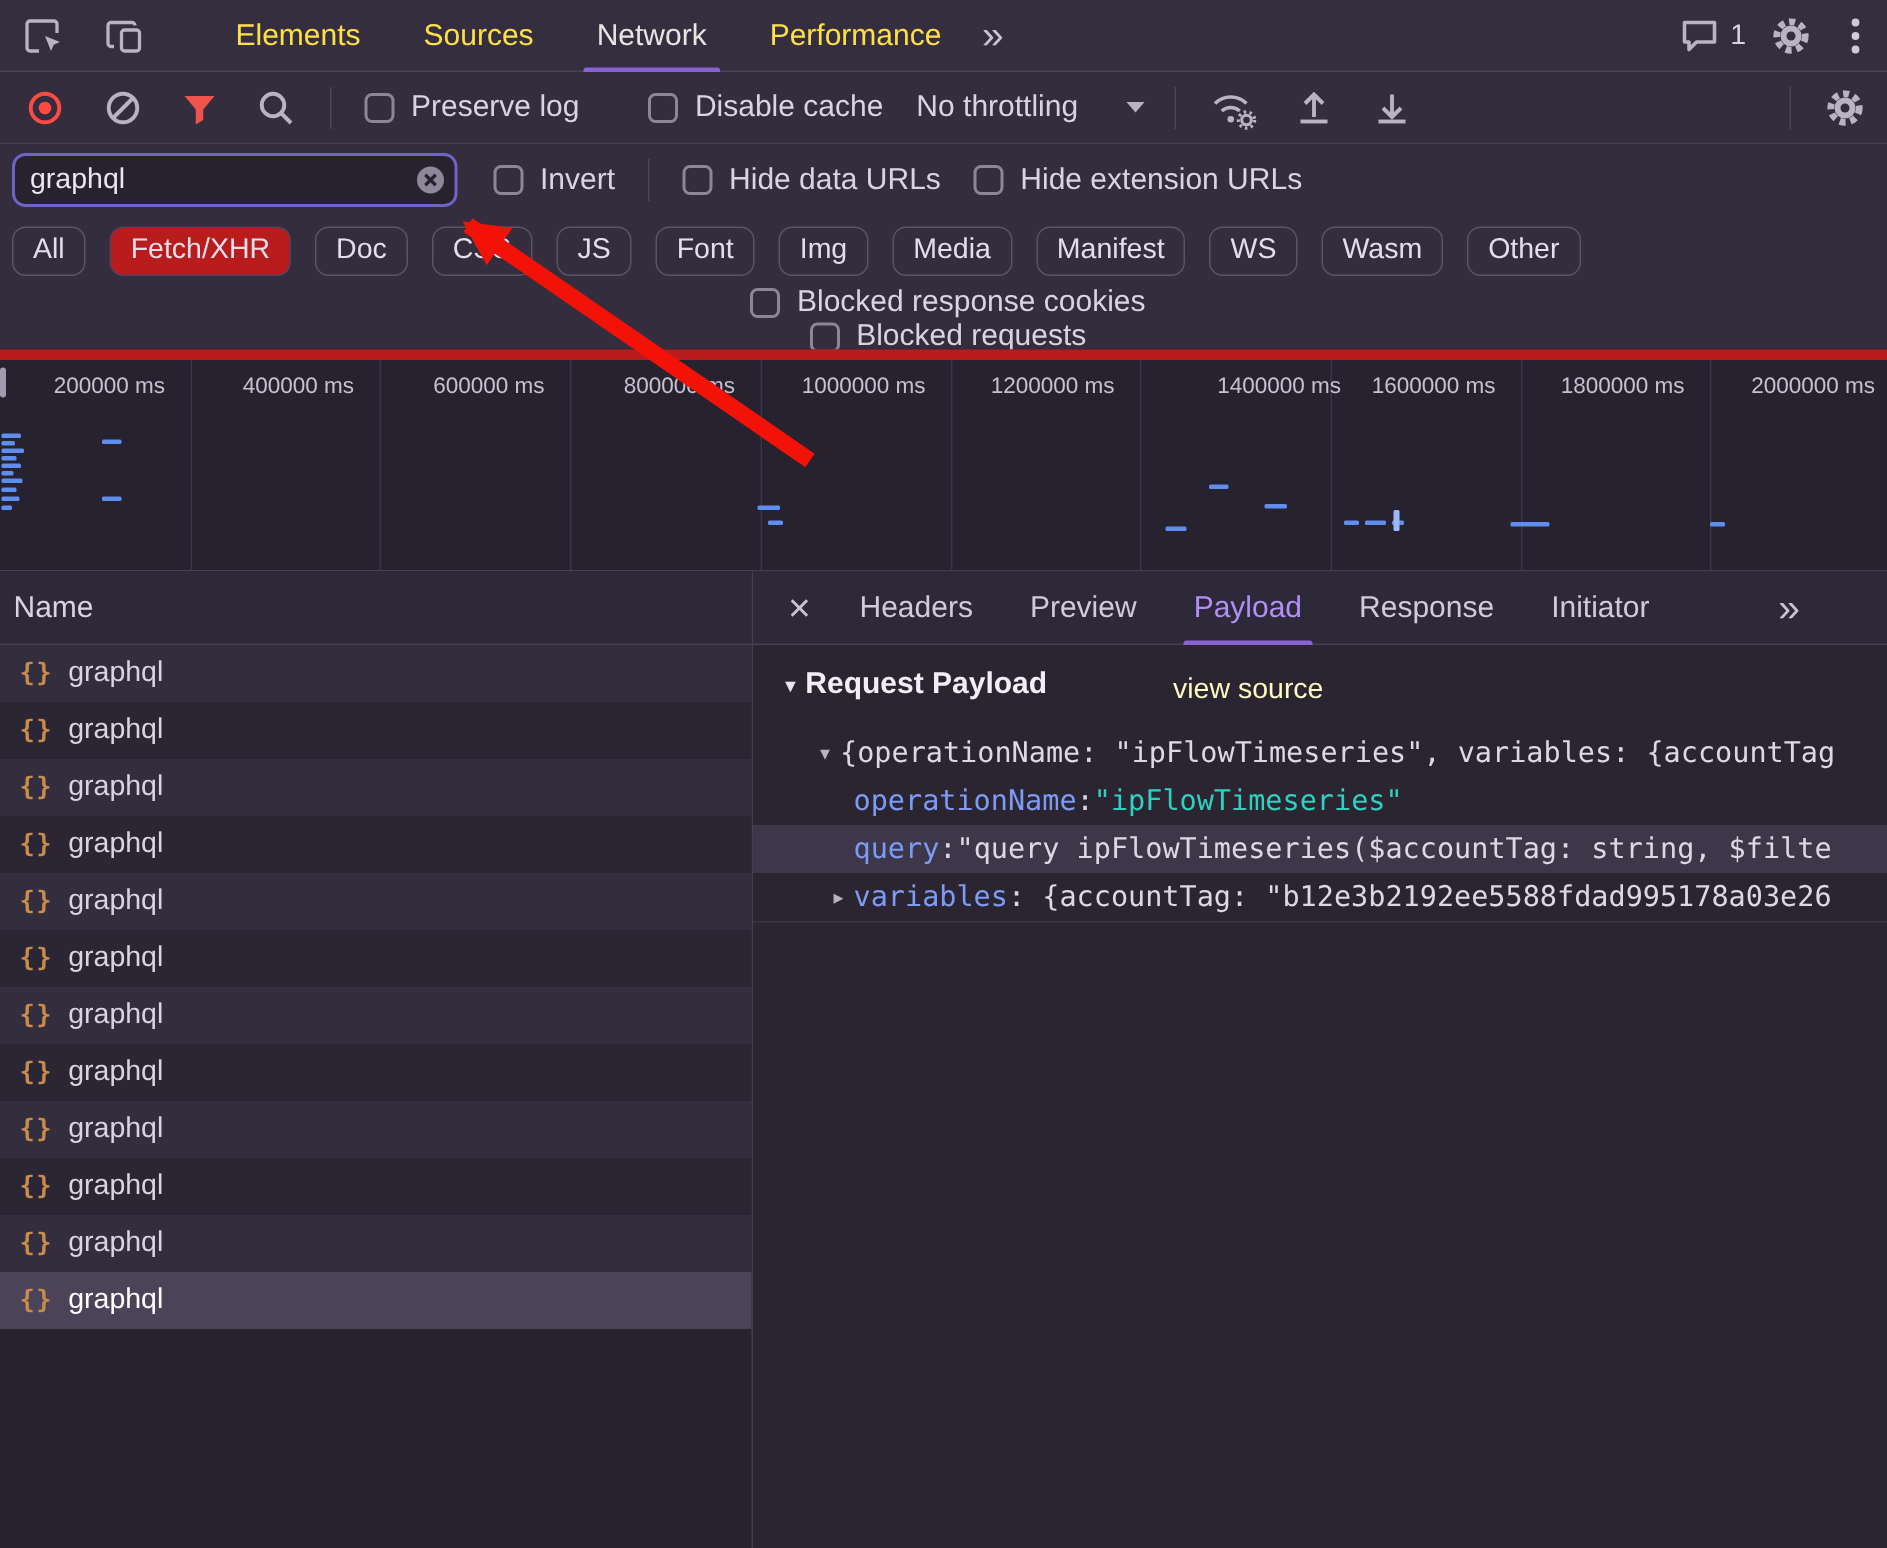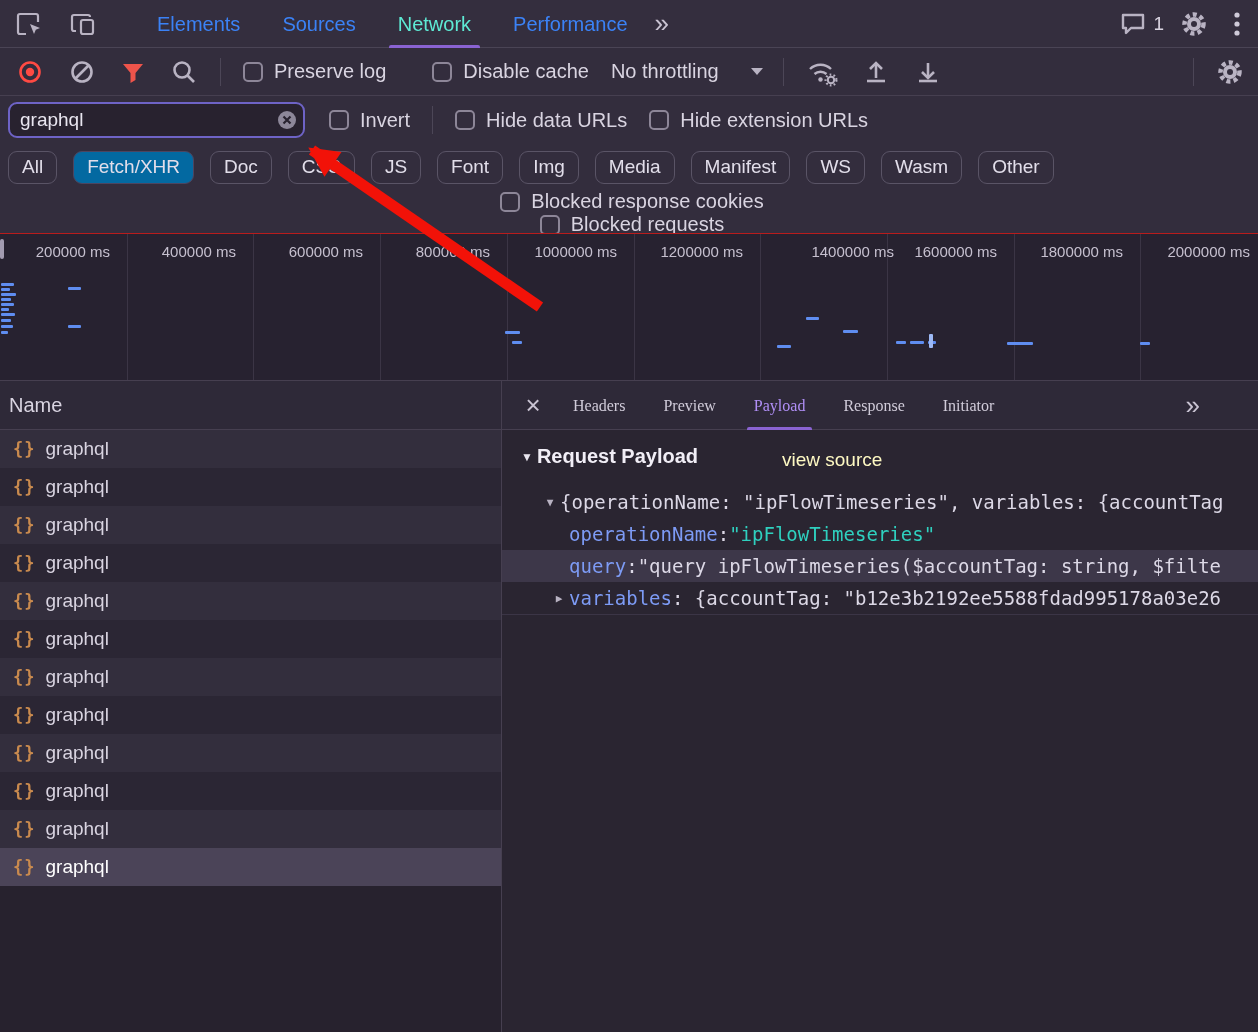--- a/index.html
+++ b/index.html
@@ -10,22 +10,22 @@
     font-family:"Liberation Sans",sans-serif;
     color:#dcd8e3;
   }
   .bar{position:absolute;left:0;right:0;display:flex;align-items:center;}
   .vdiv{width:1px;height:28px;background:#4c4657;margin:0 10px;flex:none;}
   .tbicon{display:inline-flex;align-items:center;justify-content:center;margin:0 12px;flex:none;cursor:default;}
 
   
   #tabbar{top:0;height:48px;background:#342e3e;border-bottom:1px solid #4a4455;z-index:2;}
   .tabstrip{display:flex;height:48px;margin-left:26px;}
-  .tab{padding:0 21px;height:48px;line-height:48px;font-size:20px;color:#3b82f6;position:relative;white-space:nowrap;}
-  .tab.active{color:#5eead4;}
+  .tab{padding:0 21px;height:48px;line-height:48px;font-size:20px;color:#fde047;position:relative;white-space:nowrap;}
+  .tab.active{color:#e5e5e5;}
   .tab.active::after{content:"";position:absolute;left:12px;right:12px;bottom:0;height:3px;background:#8a63d2;border-radius:2px 2px 0 0;}
   .chev{font-size:26px;color:#c9c3d2;margin:0 6px;}
   .count{font-size:19px;color:#d9d4e1;margin-left:-6px;margin-right:4px;}
 
   
   #toolbar2{top:48px;height:48px;background:#332d3d;border-bottom:1px solid #463f50;}
   .check-item{display:flex;align-items:center;font-size:20px;color:#d9d4e1;margin:0 12px;white-space:nowrap;}
   .cb{width:20px;height:20px;border:2px solid #8d8698;border-radius:5px;margin-right:11px;flex:none;background:transparent;}
   .throttle{display:flex;align-items:center;font-size:20px;color:#d9d4e1;margin:0 10px;}
   .caret{width:0;height:0;border-left:6px solid transparent;border-right:6px solid transparent;border-top:7px solid #b9b3c3;margin-left:32px;}
@@ -33,50 +33,50 @@
   
   #filterrow{top:96px;height:48px;}
   .input-wrap{position:relative;margin-left:8px;flex:none;}
   #flt{width:297px;height:36px;background:#28222f;border:2px solid #6e63c6;border-radius:9px;color:#e9e6f0;
        font-size:19px;font-family:"Liberation Sans",sans-serif;padding:0 34px 0 10px;outline:none;}
   .clear-btn{position:absolute;right:7px;top:7px;display:inline-flex;}
 
   
   #pillsrow{top:144px;height:46px;padding-left:8px;gap:16px;}
   .pill{height:33px;padding:0 13px;border:1px solid #5a5466;border-radius:9px;font-size:19px;display:flex;align-items:center;color:#e2deea;white-space:nowrap;}
-  .pill.selected{background:#0369a1;border-color:#4c4560;}
+  .pill.selected{background:#b91c1c;border-color:#4c4560;}
 
   
   #blockedrow{top:190px;height:43px;padding-left:6px;flex-direction:column;}
   #blockedrow .check-item{margin:0 15px;}
 
   
   #waterfall{position:absolute;left:0;right:0;top:233px;height:148px;background:#272230;
-             border-top:1px solid #b91c1c;border-bottom:1px solid #463f50;overflow:hidden;}
+             border-top:7px solid #b91c1c;border-bottom:1px solid #463f50;overflow:hidden;}
   .wf-line{position:absolute;top:0;bottom:0;width:1px;background:#3b3545;}
   .wf-label{position:absolute;top:9px;width:105px;text-align:right;font-size:15px;color:#c6c0cf;white-space:nowrap;}
   .wf-mark{position:absolute;background:#5f8df0;border-radius:1px;}
   .wf-mark.bright{background:#9db9f5;}
   .wf-handle{position:absolute;left:0;top:5px;width:4px;height:20px;background:#a29bb0;border-radius:2px;}
 
   
   #main{position:absolute;top:381px;left:0;right:0;bottom:0;}
   #left-panel{position:absolute;left:0;top:0;bottom:0;width:502px;border-right:1px solid #463f50;background:#27222e;}
   #left-header{height:49px;border-bottom:1px solid #463f50;background:#2e2938;display:flex;align-items:center;
                padding-left:9px;font-size:20px;color:#d9d4e1;}
   .req-row{height:38px;display:flex;align-items:center;padding-left:13px;font-size:19px;color:#d9d4e1;}
   .req-row.odd{background:#332e3d;}
   .req-row.even{background:#2b2634;}
   .req-row.selected{background:#4b4458;color:#ffffff;}
   .braces-icon{font-family:"DejaVu Sans Mono",monospace;color:#c98a4e;font-size:17px;font-weight:bold;margin-right:10px;letter-spacing:1px;}
 
   #right-panel{position:absolute;left:502px;top:0;right:0;bottom:0;background:#2a2531;}
   #detail-tabs{height:49px;border-bottom:1px solid #463f50;background:#2e2938;display:flex;align-items:center;padding-left:10px;}
   .close-x{font-size:26px;color:#c9c3d2;width:42px;text-align:center;flex:none;}
-  .dtab{padding:0 19px;height:49px;line-height:49px;font-size:16px;color:#d0cbd9;position:relative;white-space:nowrap;font-family:Liberation Serif, serif;}
+  .dtab{padding:0 19px;height:49px;line-height:49px;font-size:20px;color:#d0cbd9;position:relative;white-space:nowrap;}
   .dtab.active{color:#b18ff7;}
   .dtab.active::after{content:"";position:absolute;left:12px;right:12px;bottom:0;height:3px;background:#8a63d2;border-radius:2px 2px 0 0;}
   #detail-tabs .chev{margin-left:auto;margin-right:58px;}
 
   
   #payload{position:absolute;top:49px;left:0;right:0;bottom:0;}
   .pl-header{position:absolute;top:15px;left:19px;display:flex;align-items:center;}
   .pl-tri{font-size:12px;color:#e8e5ee;margin-right:4px;}
   .pl-title{font-size:20px;font-weight:bold;color:#f1eef6;}
   .view-source{position:absolute;top:19px;left:280px;font-size:19px;color:#fef9c3;}

